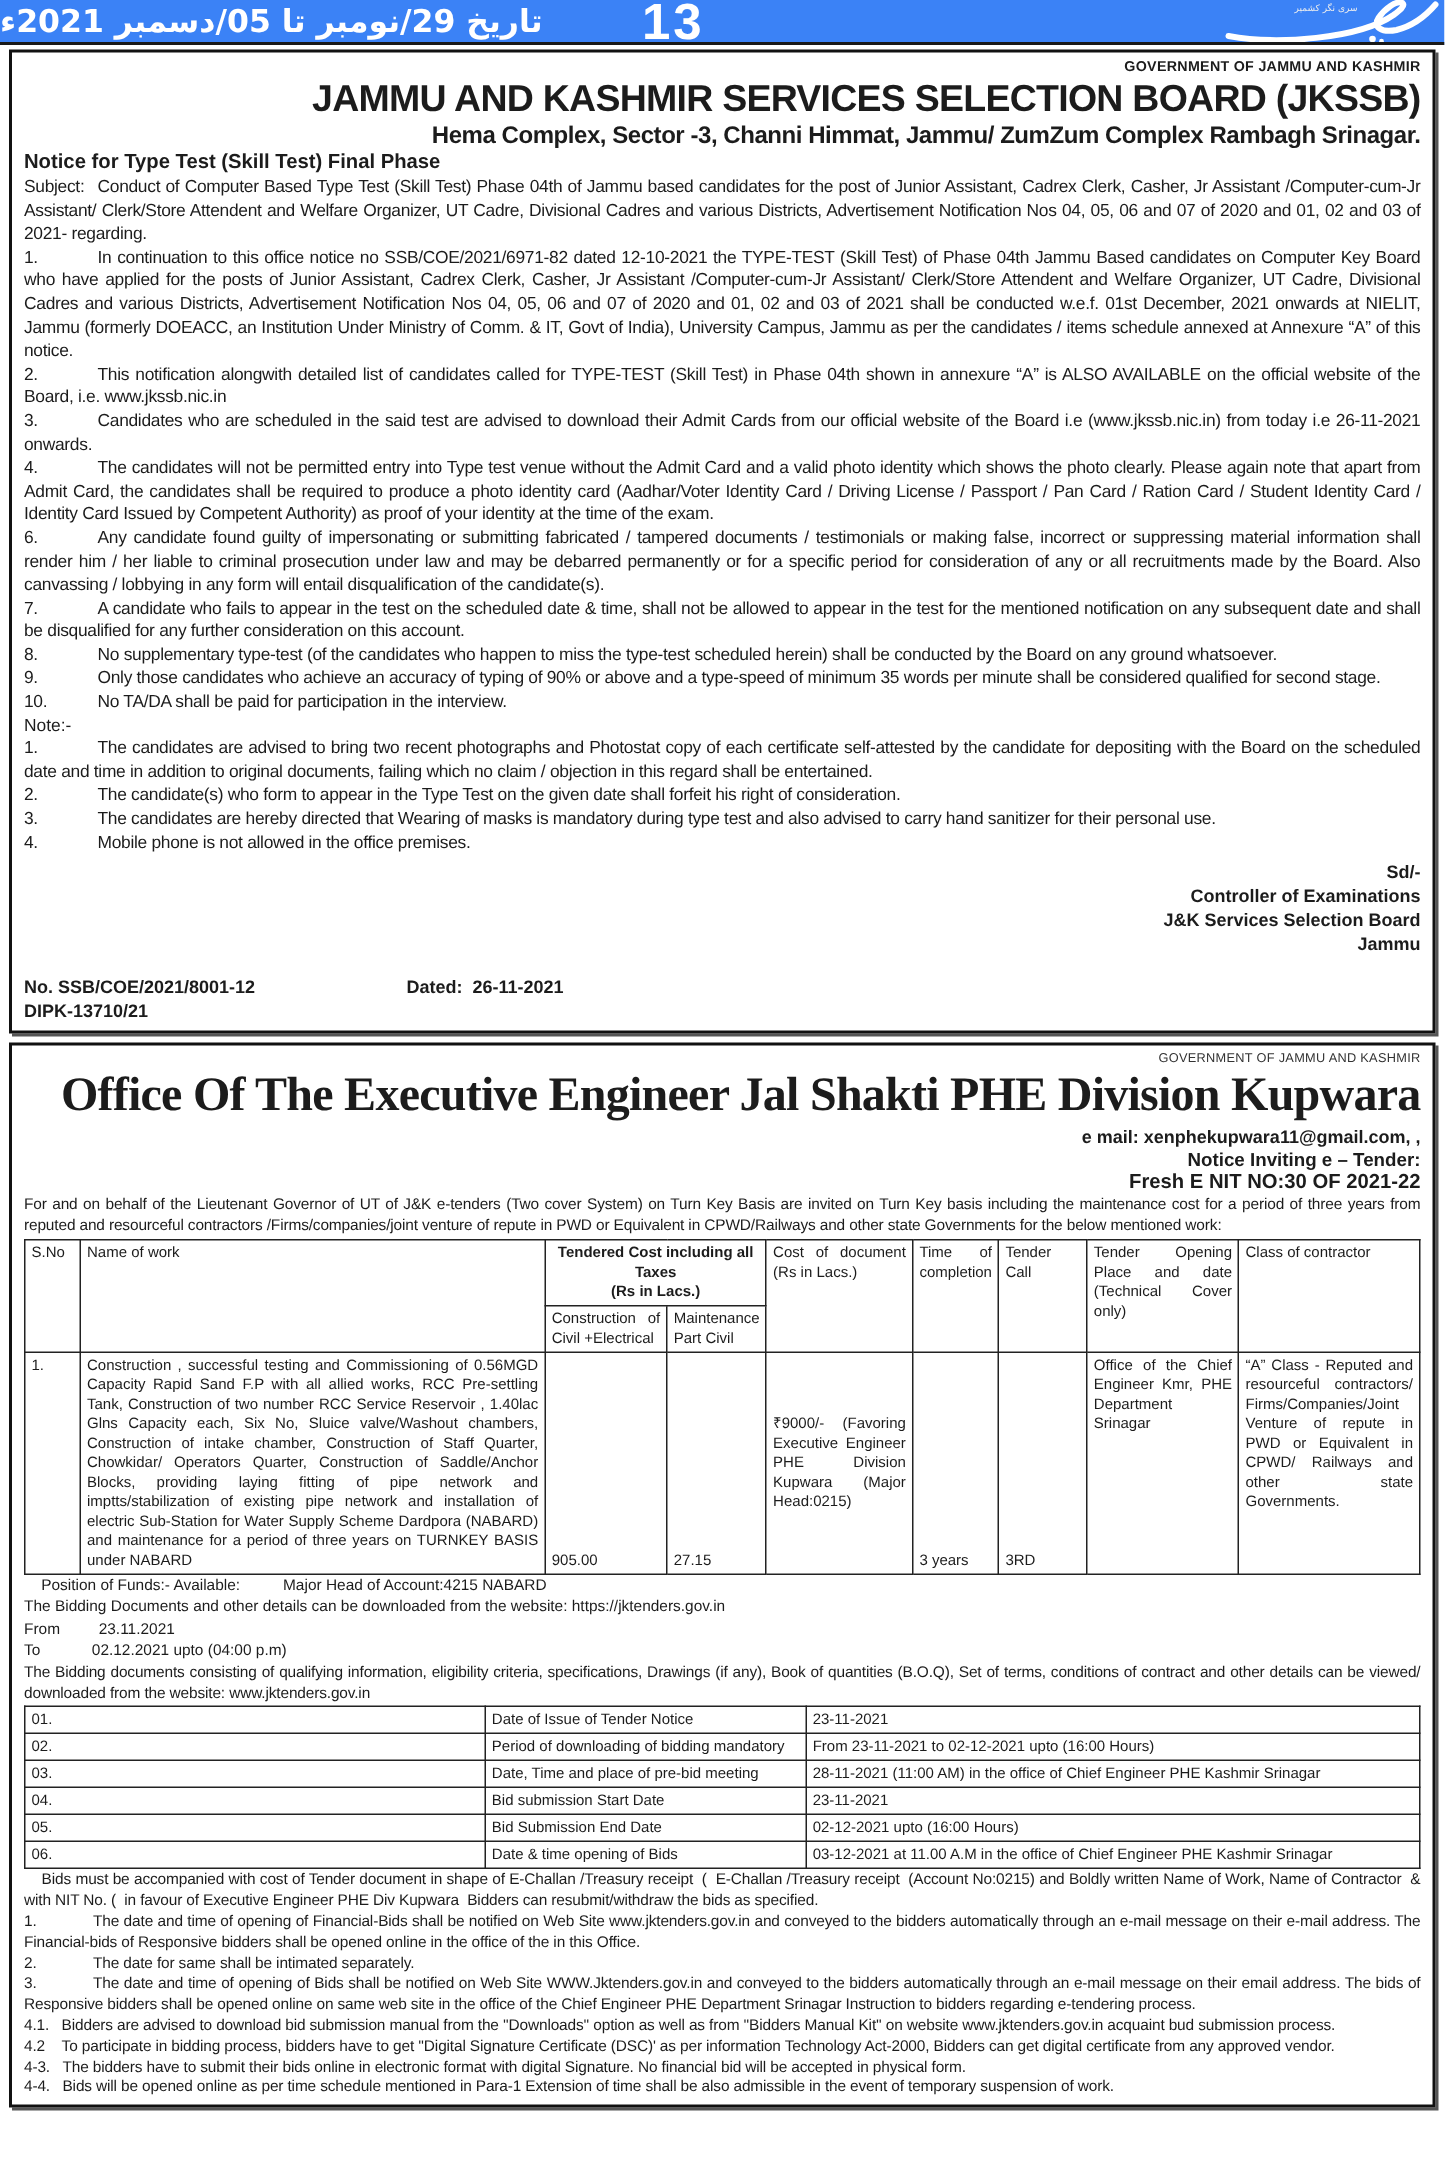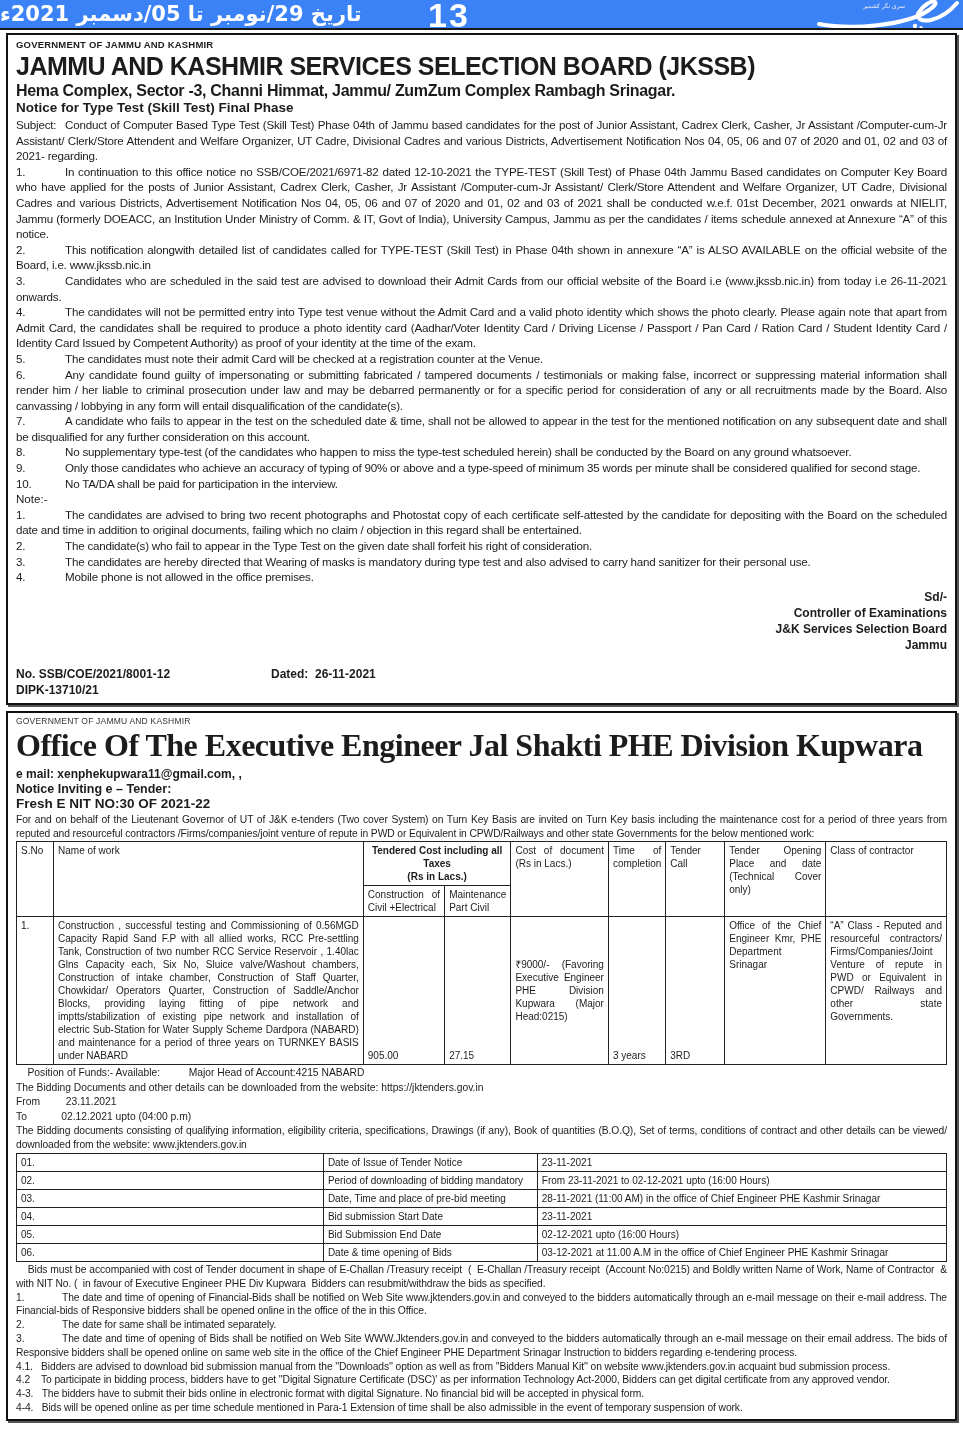--- a/index.html
+++ b/index.html
@@ -28,21 +28,21 @@
   }
   .mast-logo { position:absolute; right:2px; top:0; width:150px; height:30px; }
   .mast-tagline {
     position:absolute; right:58px; top:2px; font-size:6px; color:#eee;
     direction:rtl; font-family:"DejaVu Sans", sans-serif;
   }
   .notice {
     border:2px solid #111; margin:3px 6px 0 6px; background:#fff;
     padding:4px 8px 6px 8px; box-shadow:2px 2px 0 #555;
   }
-  .ctr { text-align:left; }
+  .ctr { text-align:right; }
   .govt-line { font-size:9.5px; font-weight:bold; letter-spacing:0.2px; }
   .jkssb-title { font-size:25px; font-weight:bold; letter-spacing:-0.5px; margin:2px 0 1px 0; }
   .jkssb-addr { font-size:16px; font-weight:bold; letter-spacing:-0.3px; }
   .jkssb-web { font-size:9.5px; font-weight:bold; margin:2px 0 3px 0; }
   .n1-heading { font-size:13.5px; font-weight:bold; margin-bottom:2px; }
   .para, .item {
     font-size:11.6px; line-height:15.6px; text-align:justify;
     letter-spacing:-0.2px;
   }
   .item .num { display:inline-block; width:49px; font-size:11.6px; }
@@ -108,30 +108,29 @@
   <div class="ctr jkssb-title">JAMMU AND KASHMIR SERVICES SELECTION BOARD (JKSSB)</div>
   <div class="ctr jkssb-addr">Hema Complex, Sector -3, Channi Himmat, Jammu/ ZumZum Complex Rambagh Srinagar.</div>
   <div class="n1-heading">Notice for Type Test (Skill Test) Final Phase</div>
 
   <p class="para subject"><span class="num">Subject:</span><span>Conduct of Computer Based Type Test (Skill Test) Phase 04th of Jammu based candidates for the post of Junior Assistant, Cadrex Clerk, Casher, Jr Assistant /Computer-cum-Jr Assistant/ Clerk/Store Attendent and Welfare Organizer, UT Cadre, Divisional Cadres and various Districts,   Advertisement Notification Nos 04, 05, 06 and 07 of 2020 and 01, 02 and 03 of 2021- regarding.</span></p>
 
   <p class="item"><span class="num">1.</span><span>In continuation to this office notice no SSB/COE/2021/6971-82 dated 12-10-2021 the TYPE-TEST (Skill Test) of  Phase 04th   Jammu  Based candidates on Computer Key Board who have applied for the posts of Junior Assistant, Cadrex Clerk, Casher, Jr Assistant /Computer-cum-Jr Assistant/ Clerk/Store Attendent and Welfare Organizer, UT Cadre, Divisional Cadres and various Districts,    Advertisement Notification Nos 04, 05, 06 and 07 of 2020 and 01, 02 and 03 of 2021 shall be conducted w.e.f. 01st December, 2021 onwards   at NIELIT, Jammu (formerly DOEACC, an Institution Under Ministry of Comm. &amp; IT, Govt of India), University Campus, Jammu as per the candidates / items schedule annexed at Annexure “A” of this notice.</span></p>
   <p class="item"><span class="num">2.</span><span>This notification alongwith  detailed list of candidates  called for TYPE-TEST (Skill Test) in Phase 04th   shown in  annexure “A”  is ALSO AVAILABLE on the official website of the Board, i.e. www.jkssb.nic.in</span></p>
   <p class="item"><span class="num">3.</span><span>Candidates who are scheduled in the said test are advised to download their Admit Cards from our official website of the Board i.e (www.jkssb.nic.in) from today i.e 26-11-2021 onwards.</span></p>
   <p class="item"><span class="num">4.</span><span>The candidates will not be permitted entry into Type test venue without the Admit Card and a valid photo identity which shows the photo clearly. Please again note that apart from Admit Card, the  candidates shall be required to produce a photo identity card (Aadhar/Voter Identity Card / Driving License / Passport / Pan Card / Ration Card / Student Identity Card / Identity Card Issued by Competent Authority) as proof of your identity at the time of the exam.</span></p>
-  <p class="item"><span class="num">5.</span><span>The candidates must note their admit Card will be checked at a registration counter at the Venue.</span></p>
   <p class="item"><span class="num">6.</span><span>Any candidate found guilty of impersonating or submitting fabricated / tampered documents / testimonials or making false, incorrect or suppressing material information shall render him / her liable to criminal prosecution under law and may be debarred permanently or for a specific period for consideration of any or all recruitments made by the Board. Also canvassing / lobbying in any form will entail disqualification of the candidate(s).</span></p>
   <p class="item"><span class="num">7.</span><span>A candidate who fails to appear in the test on the scheduled date &amp; time, shall not be allowed to appear in the test for the mentioned notification on any subsequent date and shall be disqualified for any further consideration on this account.</span></p>
   <p class="item"><span class="num">8.</span><span>No supplementary type-test (of the candidates who happen to miss the type-test scheduled herein) shall be conducted by the Board on any ground whatsoever.</span></p>
   <p class="item"><span class="num">9.</span><span>Only those candidates who achieve an accuracy of typing of 90% or above and a type-speed of minimum 35 words per minute shall be considered qualified for second stage.</span></p>
   <p class="item"><span class="num">10.</span><span>No TA/DA shall be paid for participation in the interview.</span></p>
 
   <div class="note-label">Note:-</div>
   <p class="item"><span class="num">1.</span><span>The candidates are advised to bring two recent photographs and Photostat copy of each certificate self-attested by the candidate for depositing with the Board on the scheduled date and time in addition to original documents, failing which no claim / objection in this regard shall be entertained.</span></p>
-  <p class="item"><span class="num">2.</span><span>The candidate(s) who fail to appear in the Type Test on the given date shall forfeit his right of consideration.</span></p>
+  <p class="item"><span class="num">2.</span><span>The candidate(s) who form to appear in the Type Test on the given date shall forfeit his right of consideration.</span></p>
   <p class="item"><span class="num">3.</span><span>The candidates are hereby directed that Wearing of masks is mandatory during type test and also advised to carry hand sanitizer for their personal use.</span></p>
   <p class="item"><span class="num">4.</span><span>Mobile phone is not allowed in the office premises.</span></p>
 
   <div class="sig-block">
     <div>Sd/-</div>
     <div>Controller of Examinations</div>
     <div>J&amp;K Services Selection Board</div>
     <div>Jammu</div>
   </div>
 

